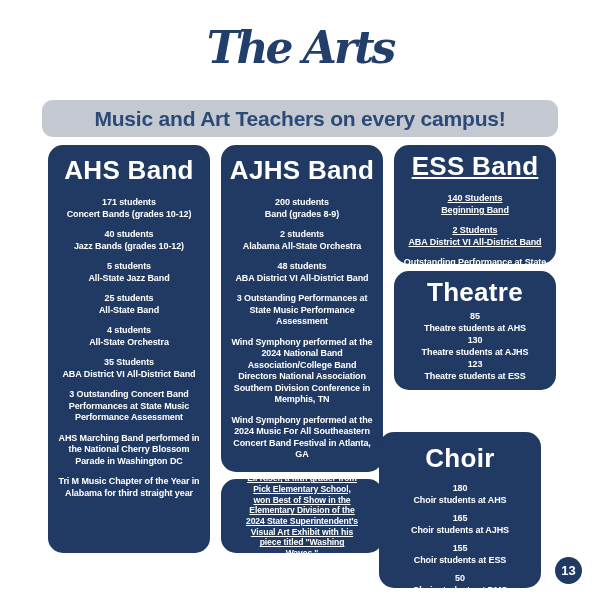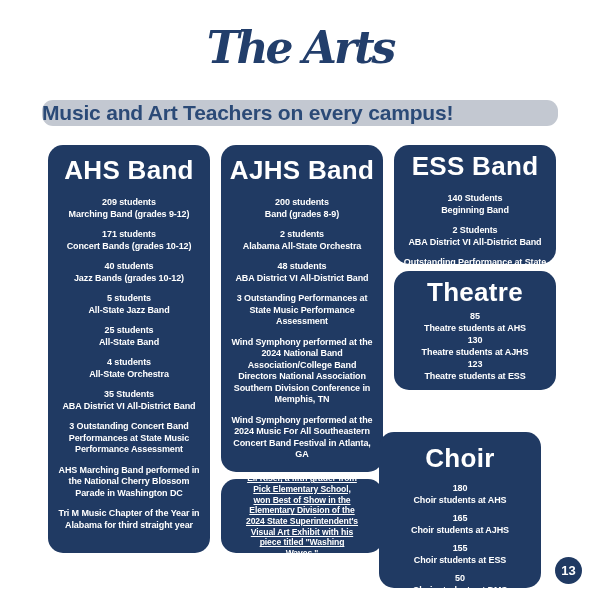--- a/index.html
+++ b/index.html
@@ -6,44 +6,44 @@
   .slide{
     position:relative;width:600px;height:600px;background:#ffffff;overflow:hidden;
     font-family:"Liberation Sans",sans-serif;
   }
   .title{
     position:absolute;top:22px;left:0;right:0;margin:0;text-align:center;
     font-family:"DejaVu Serif",serif;font-style:italic;font-weight:bold;
     font-size:44px;letter-spacing:-3px;color:#223e6b;
   }
   .banner{
-    position:absolute;left:42px;top:100px;width:516px;height:26px;
+    position:absolute;left:42px;top:100px;width:516px;height:37px;
     background:#c3c8d1;border-radius:11px;
-    display:flex;align-items:center;justify-content:flex-start;
+    display:flex;align-items:center;justify-content:center;
   }
   .banner span{
     font-size:21px;font-weight:bold;color:#2b4a77;letter-spacing:-0.2px;
   }
   .box{
     position:absolute;background:#203a63;border-radius:15px;color:#ffffff;
     text-align:center;padding:9px 8px;box-sizing:border-box;overflow:hidden;
     display:flex;flex-direction:column;gap:9px;
   }
   .box h2{
     font-size:26px;font-weight:bold;margin:1px 0 2px;letter-spacing:0.3px;color:#ffffff;
   }
   .stat{
     font-size:9px;font-weight:bold;line-height:1.28;margin:0;
     white-space:pre-line;letter-spacing:-0.1px;color:#ffffff;
   }
   #box-ahs    {left:48px; top:145px;width:162px;height:408px;}
   #box-ajhs   {left:221px;top:145px;width:162px;height:327px;}
   #box-art    {left:221px;top:479px;width:162px;height:74px;justify-content:center;padding:5px 24px;text-decoration:underline;}
   #box-art .stat{font-size:8.6px;line-height:1.25;}
-  #box-ess    {left:394px;top:145px;width:162px;height:119px;padding-top:5px;}
+  #box-ess    {left:394px;top:145px;width:162px;height:119px;padding-top:5px;text-decoration:underline;}
   #box-theatre{left:394px;top:271px;width:162px;height:119px;gap:1px;padding-top:5px;}
   #box-choir  {left:379px;top:397px;width:162px;height:156px;gap:7px;padding-top:10px;margin-top:35px;}
   .pagenum{
     position:absolute;left:555px;top:557px;width:27px;height:27px;border-radius:50%;
     background:#203a63;display:flex;align-items:center;justify-content:center;
   }
   .pagenum span{color:#ffffff;font-size:13px;font-weight:bold;}
 </style>
 </head>
 <body>
@@ -51,22 +51,20 @@
 <div class="slide">
 
   <h1 class="title">The Arts</h1>
 
   <div class="banner">
     <span>Music and Art Teachers on every campus!</span>
   </div>
 
   <section class="box" id="box-ahs">
     <h2>AHS Band</h2>
-    <p class="stat">209 students
-Marching Band (grades 9-12)</p>
     <p class="stat">171 students
 Concert Bands (grades 10-12)</p>
     <p class="stat">40 students
 Jazz Bands (grades 10-12)</p>
     <p class="stat">5 students
 All-State Jazz Band</p>
     <p class="stat">25 students
 All-State Band</p>
     <p class="stat">4 students
 All-State Orchestra</p>

